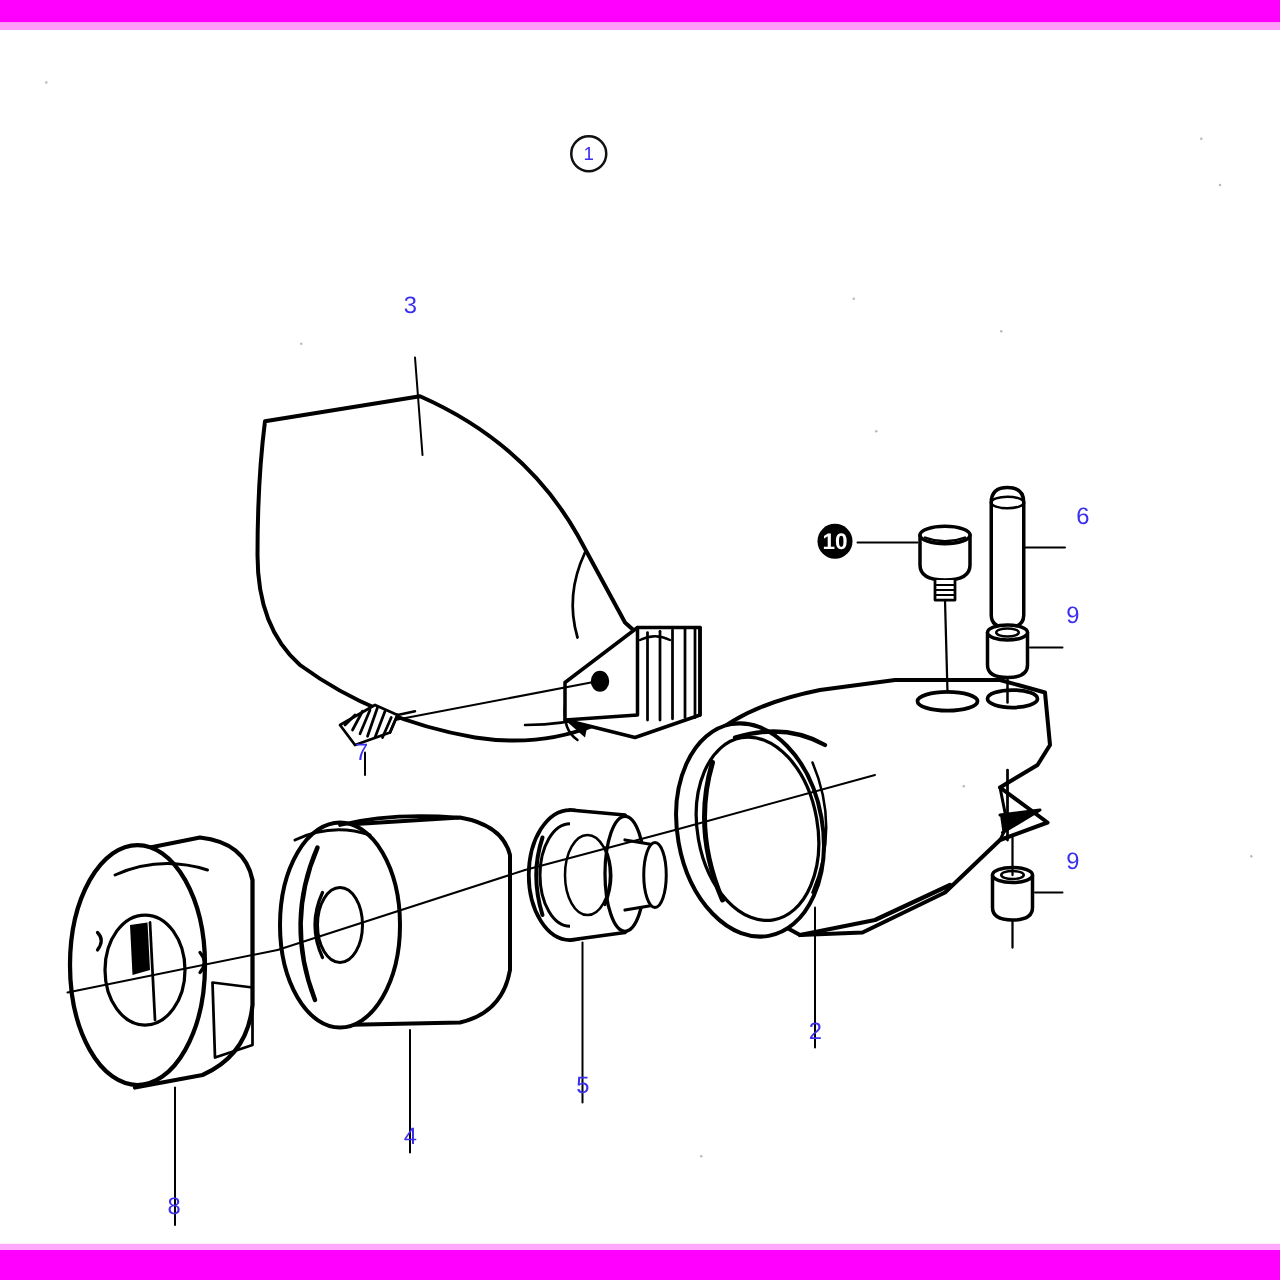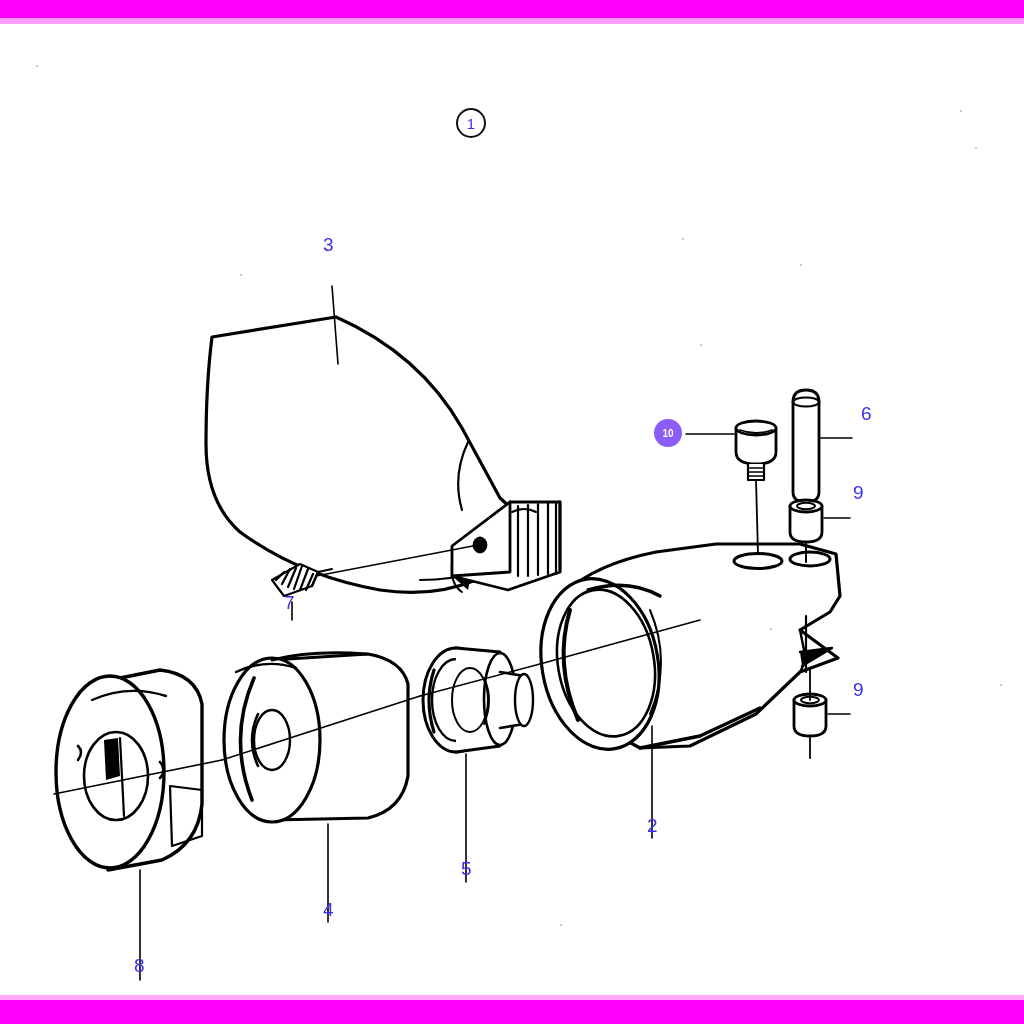--- a/index.html
+++ b/index.html
@@ -18,22 +18,22 @@
 
   
   .lbl{position:absolute;color:#3a2ef0;font-size:19px;line-height:19px;
        font-family:"Liberation Sans", sans-serif;user-select:none;}
   
   .callout-circ{position:absolute;width:30px;height:30px;border:2.2px solid #111;
        border-radius:50%;box-sizing:border-box;display:flex;align-items:center;
        justify-content:center;color:#3a2ef0;font-size:15px;background:#fff;}
   
   .callout-red{position:absolute;width:28px;height:28px;border-radius:50%;
-       background:#8b5cf6;display:flex;align-items:center;justify-content:center;
-       color:#ffffff;font-size:10px;font-weight:bold;box-sizing:border-box;}
+       background:#000000;display:flex;align-items:center;justify-content:center;
+       color:#ffffff;font-size:18px;font-weight:bold;box-sizing:border-box;}
 
   .speck{position:absolute;background:#b9b9b9;width:2px;height:2px;border-radius:50%;}
 </style>
 </head>
 <body>
 
 <div id="page">
 
   <div class="band band-top-solid"></div>
   <div class="band band-top-light"></div>

